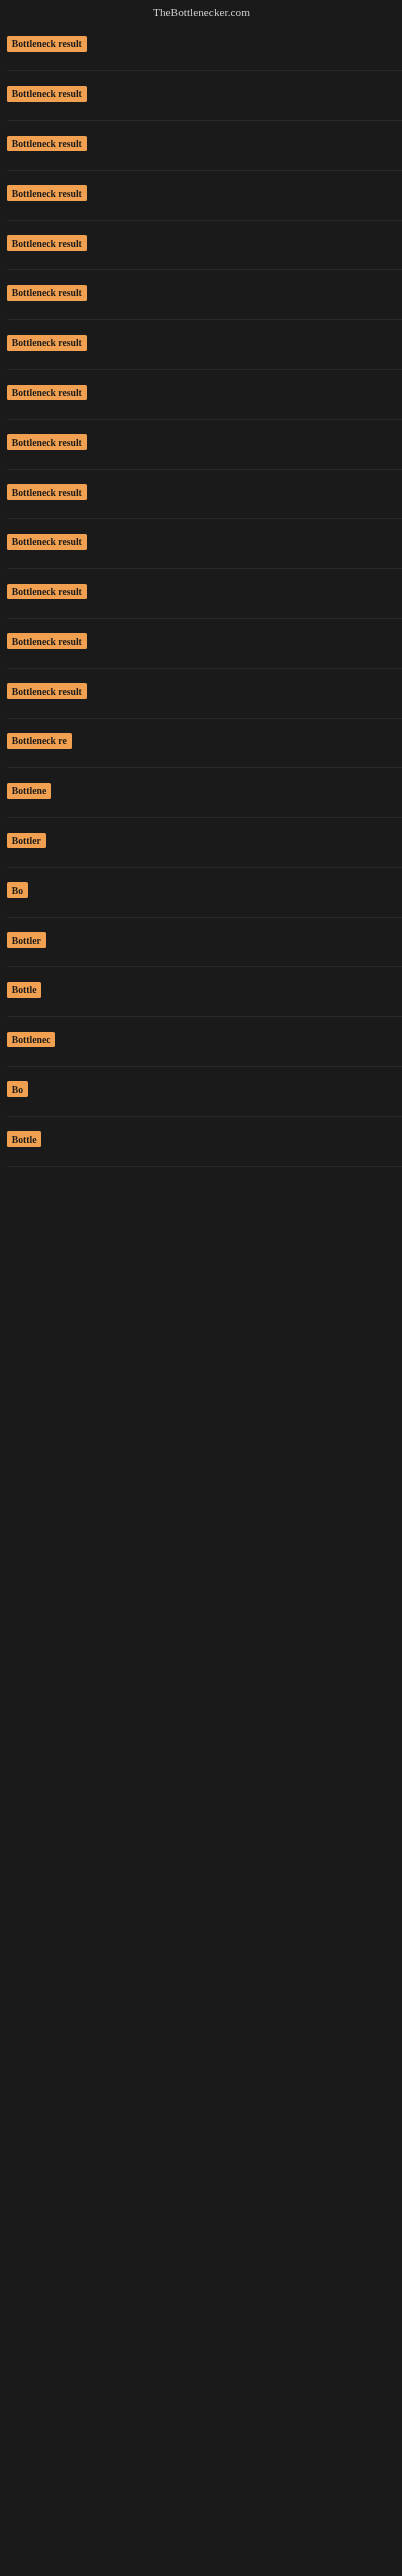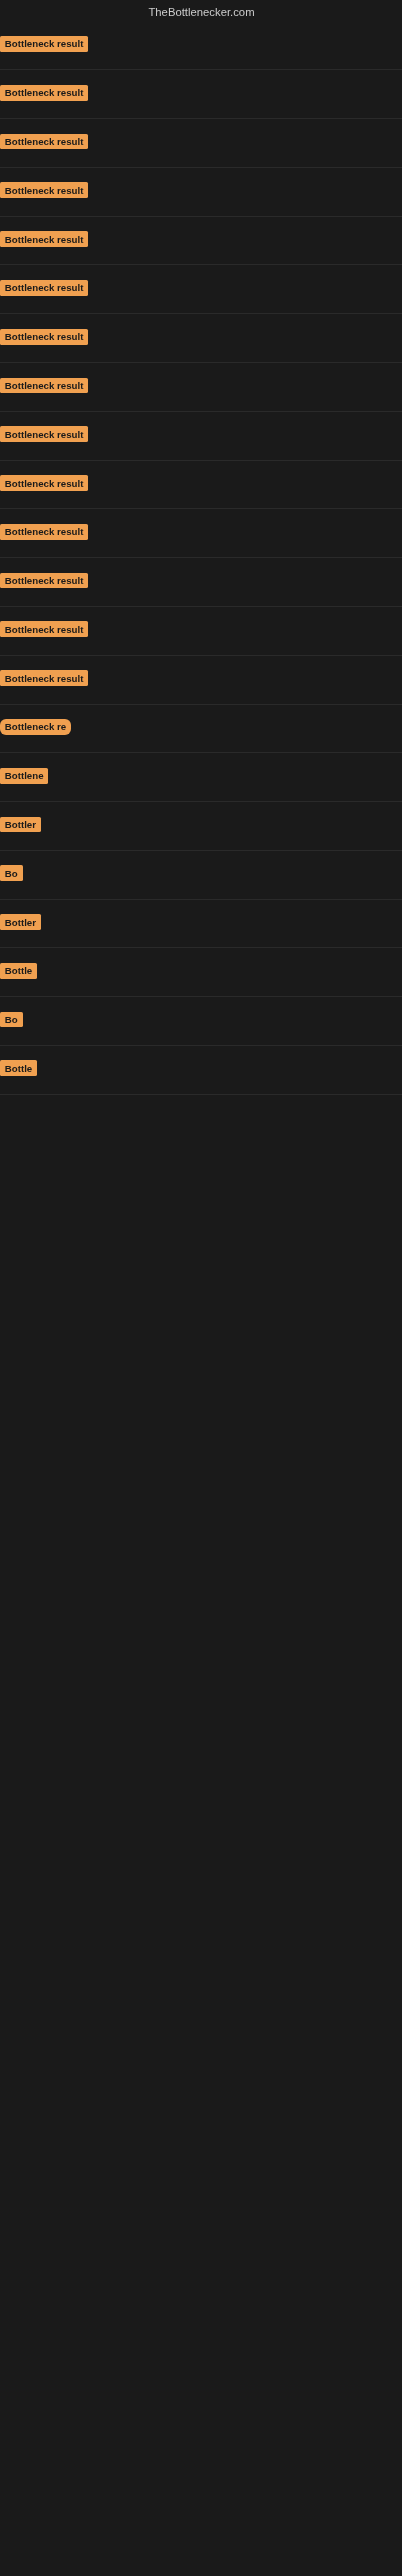--- a/index.html
+++ b/index.html
@@ -1,18 +1,19 @@
 <!DOCTYPE html>
 <html style="font-size:13px"><head>
   <meta charset="utf-8">
   <style>
     * {
       margin: 0;
       padding: 0;
       box-sizing: border-box;
+      font-family: Liberation Serif, serif;
     }
 
     body {
       background-color: #1a1a1a;
       width: 403px;
       min-height: 2576px;
       font-family: Arial, sans-serif;
       position: relative;
     }
 
@@ -29,21 +30,21 @@
       color: #1a1a1a;
       font-size: 9.7px;
       font-weight: bold;
       padding: 2.4px 4.8px;
       border-radius: 1.6px;
       white-space: nowrap;
       overflow: hidden;
     }
 
     .result-row {
-      margin: 0 0 0 0;
+      margin: 0 0 0 7px;
       padding: 14.5px 0 14.5px 0;
       border-bottom: 0.8px solid #2a2a2a;
     }
   </style>
 </head>
 <body>
 
 <div>
   <div class="site-title">TheBottlenecker.com</div>
 
@@ -55,23 +56,24 @@
       <div class="result-row"><span class="bottleneck-badge" style="max-width: 105px;">Bottleneck result</span></div>
       <div class="result-row"><span class="bottleneck-badge" style="max-width: 105px;">Bottleneck result</span></div>
       <div class="result-row"><span class="bottleneck-badge" style="max-width: 105px;">Bottleneck result</span></div>
       <div class="result-row"><span class="bottleneck-badge" style="max-width: 105px;">Bottleneck result</span></div>
       <div class="result-row"><span class="bottleneck-badge" style="max-width: 105px;">Bottleneck result</span></div>
       <div class="result-row"><span class="bottleneck-badge" style="max-width: 105px;">Bottleneck result</span></div>
       <div class="result-row"><span class="bottleneck-badge" style="max-width: 105px;">Bottleneck result</span></div>
       <div class="result-row"><span class="bottleneck-badge" style="max-width: 105px;">Bottleneck result</span></div>
       <div class="result-row"><span class="bottleneck-badge" style="max-width: 105px;">Bottleneck result</span></div>
       <div class="result-row"><span class="bottleneck-badge" style="max-width: 93px;">Bottleneck result</span></div>
-      <div class="result-row"><span class="bottleneck-badge" style="max-width: 72px; border-radius: 6px;">Bottleneck re</span></div>
+      <div class="result-row"><span class="bottleneck-badge" style="max-width: 72px;">Bottleneck re</span></div>
       <div class="result-row"><span class="bottleneck-badge" style="max-width: 56px; text-align: right;">Bottlene</span></div>
       <div class="result-row"><span class="bottleneck-badge" style="max-width: 44px;">Bottler</span></div>
       <div class="result-row"><span class="bottleneck-badge" style="max-width: 22.5px;">Bo</span></div>
       <div class="result-row"><span class="bottleneck-badge" style="max-width: 44px;">Bottler</span></div>
       <div class="result-row"><span class="bottleneck-badge" style="max-width: 39px;">Bottle</span></div>
+      <div class="result-row"><span class="bottleneck-badge" style="max-width: 58px;">Bottlenec</span></div>
       <div class="result-row"><span class="bottleneck-badge" style="max-width: 22.5px;">Bo</span></div>
       <div class="result-row"><span class="bottleneck-badge" style="max-width: 39px;">Bottle</span></div>
     </div>
 </div>
 
 
 </body></html>

